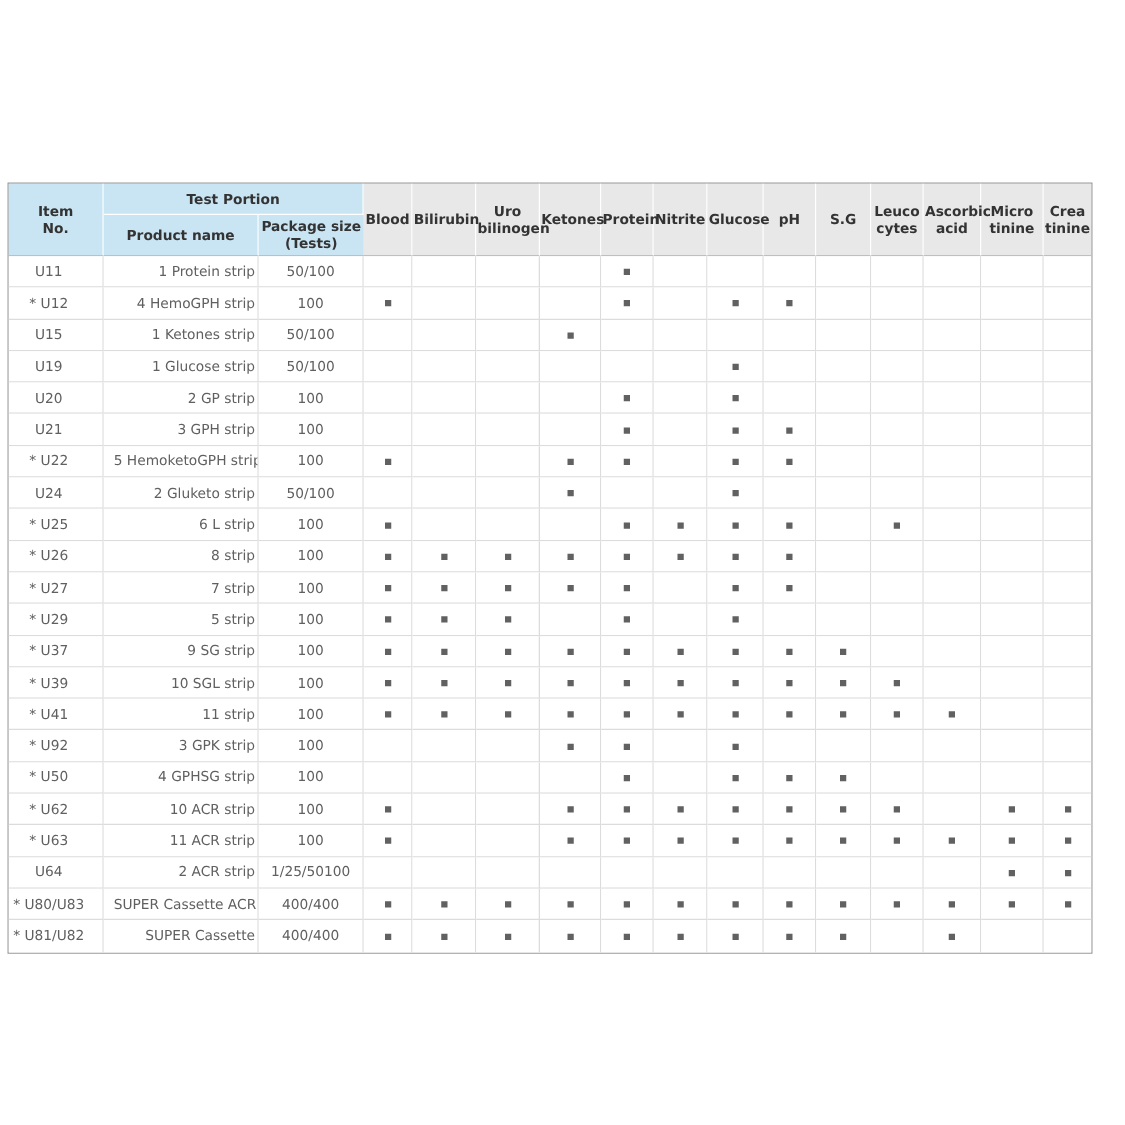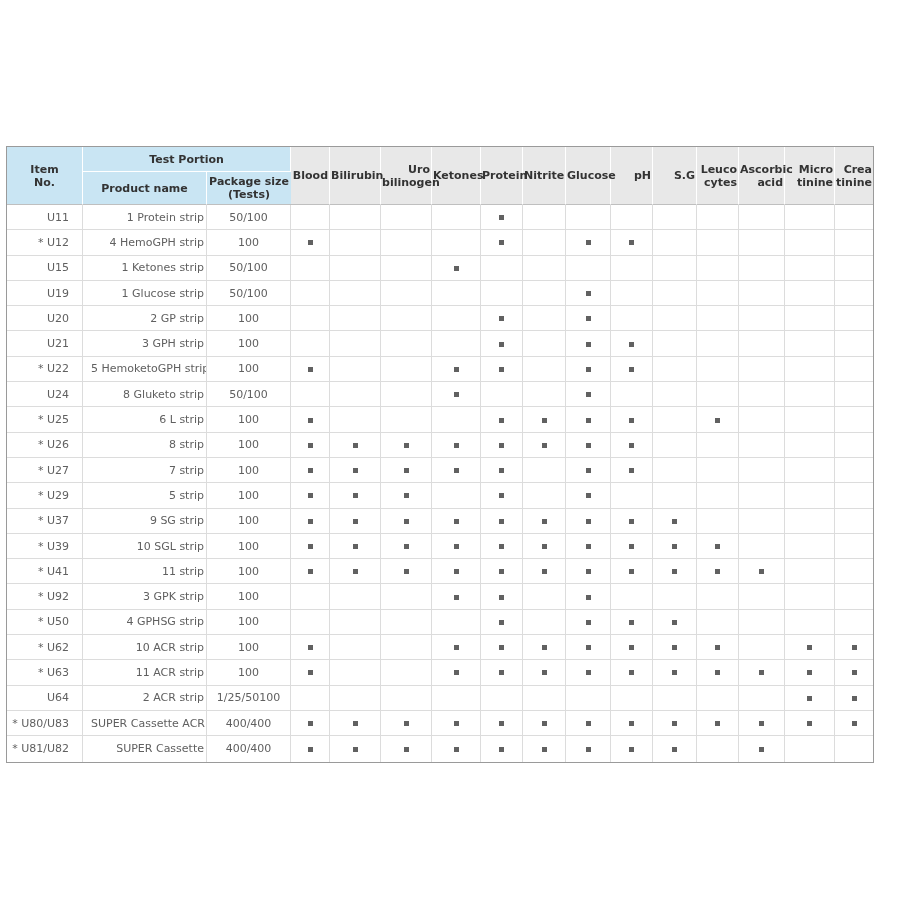--- a/index.html
+++ b/index.html
@@ -33,38 +33,38 @@
     line-height: 13px;
     padding: 3px 1px;
     background: var(--header-gray, #e8e8e8);
     border-right: 1px solid #ffffff;
     border-bottom: 1px solid #bfbfbf;
   }
   th.blue { background: var(--header-blue, #c9e5f3); }
   th.test-portion { border-bottom: 1px solid #ffffff; height: 25px; margin-top: 32px; }
   th.item-head { height: 51px; }
   th.sub-head { height: 26px; }
-  th.test-head { height: 51px; text-align: right; }
+  th.test-head { height: 51px; }
   th:last-child { border-right: none; }
   td {
     font-size: 11px;
     color: var(--body-text, #606060);
     text-align: center;
     vertical-align: middle;
     height: 25.3px;
     padding: 0 2px;
     border-right: 1px solid var(--grid-border, #dcdcdc);
     border-bottom: 1px solid var(--grid-border, #dcdcdc);
     background: #ffffff;
     overflow: hidden;
     white-space: nowrap;
   }
   td:last-child { border-right: none; }
   tr:last-child td { border-bottom: none; }
-  td.c-item { text-align: right; padding-right: 13px; }
+  td.c-item { text-align: center; padding-right: 13px; }
   td.c-product { text-align: right; padding-left: 8px; }
   .mark {
     display: inline-block;
     width: 5px;
     height: 5px;
     background: var(--marker, #616161);
     vertical-align: middle;
   }
 </style>
 </head>
@@ -242,21 +242,21 @@
           <td><span class="mark"></span></td>
           <td><span class="mark"></span></td>
           <td></td>
           <td></td>
           <td></td>
           <td></td>
           <td></td>
         </tr>
         <tr>
           <td class="c-item">U24</td>
-          <td class="c-product">8 Gluketo strip</td>
+          <td class="c-product">2 Gluketo strip</td>
           <td class="c-package">50/100</td>
           <td></td>
           <td></td>
           <td></td>
           <td><span class="mark"></span></td>
           <td></td>
           <td></td>
           <td><span class="mark"></span></td>
           <td></td>
           <td></td>

